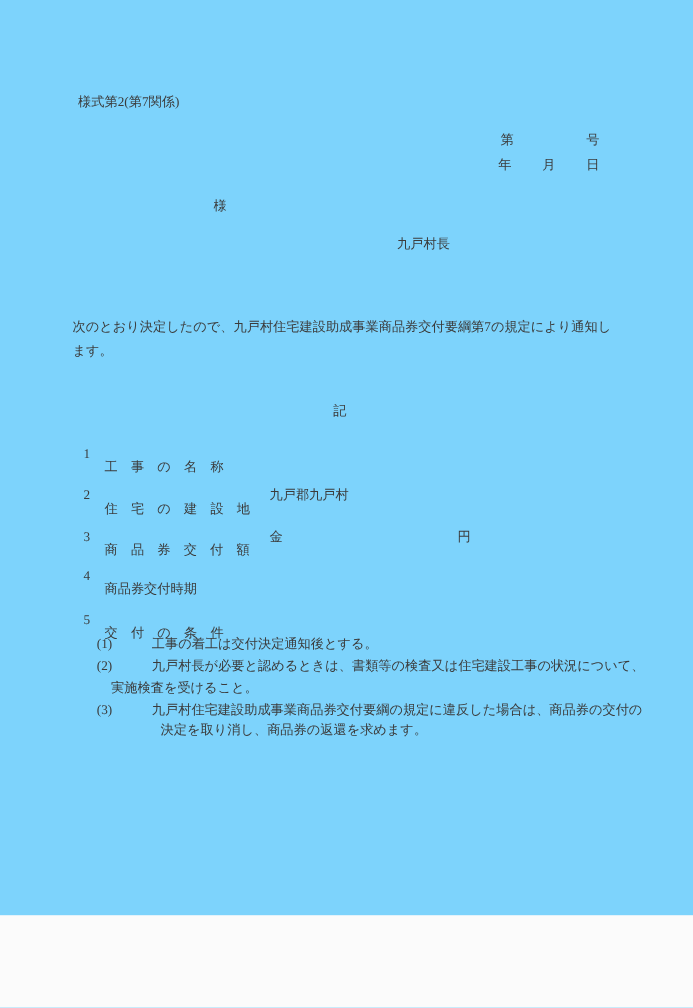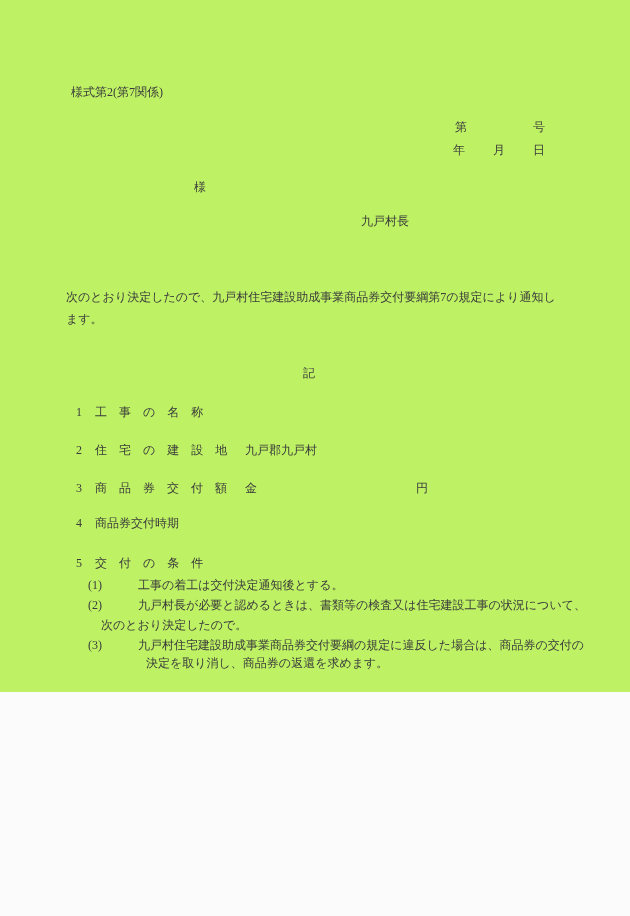--- a/index.html
+++ b/index.html
@@ -1,20 +1,20 @@
 <!DOCTYPE html>
 <html><head>
 <meta charset="utf-8">
 <style>
   html,body{margin:0;padding:0;}
   body{background:#fbfbfb;}
   .page{
     position:relative;
-    width:630px;height:692px;
-    background:#bef264;
+    width:630px;height:832px;
+    background:#7dd3fc;
     color:#3b3b3b;
     font-family:"Liberation Serif","DejaVu Serif",serif;
     font-size:12px;
     line-height:15px;
     overflow:hidden;
   }
   .abs{position:absolute;white-space:nowrap;}
   
   #form-number{left:71px;top:85px;}
   #doc-no{left:455px;top:120px;width:90px;display:flex;justify-content:space-between;}
@@ -22,21 +22,21 @@
   #addressee{left:194px;top:180px;}
   #sender{left:361px;top:214px;}
   #doc-title{left:205px;top:255px;letter-spacing:2.3px;}
   
   #para{left:66px;top:287px;line-height:21.5px;width:510px;}
   #ki{left:303px;top:366px;}
   
   .row{position:absolute;left:0;width:630px;height:16px;}
   .row>span{position:absolute;top:0;white-space:nowrap;}
   .n{left:76px;}
-  .l{left:95px;}
+  .l{left:95px;margin-top:12px;}
   .v{left:245px;}
   .v2{left:416px;}
   .v4{left:200px;}
   #r1{top:405px;} #r2{top:443px;} #r3{top:481px;} #r4{top:516px;} #r5{top:556px;}
   
   .crow{position:absolute;left:0;width:630px;height:16px;}
   .crow>span{position:absolute;top:0;white-space:nowrap;}
   .cn{left:88px;}
   .ct{left:138px;}
   .cc{left:101px;}
@@ -103,21 +103,21 @@
   <div class="crow" id="c1">
     <span class="cn">(1)</span>
     <span class="ct">工事の着工は交付決定通知後とする。</span>
   </div>
 
   <div class="crow" id="c2">
     <span class="cn">(2)</span>
     <span class="ct">九戸村長が必要と認めるときは、書類等の検査又は住宅建設工事の状況について、</span>
   </div>
   <div class="crow" id="c2b">
-    <span class="cc">次のとおり決定したので。</span>
+    <span class="cc">実施検査を受けること。</span>
   </div>
 
   <div class="crow" id="c3">
     <span class="cn">(3)</span>
     <span class="ct">九戸村住宅建設助成事業商品券交付要綱の規定に違反した場合は、商品券の交付の</span>
   </div>
   <div class="crow" id="c3b">
     <span class="cc">決定を取り消し、商品券の返還を求めます。</span>
   </div>
 

